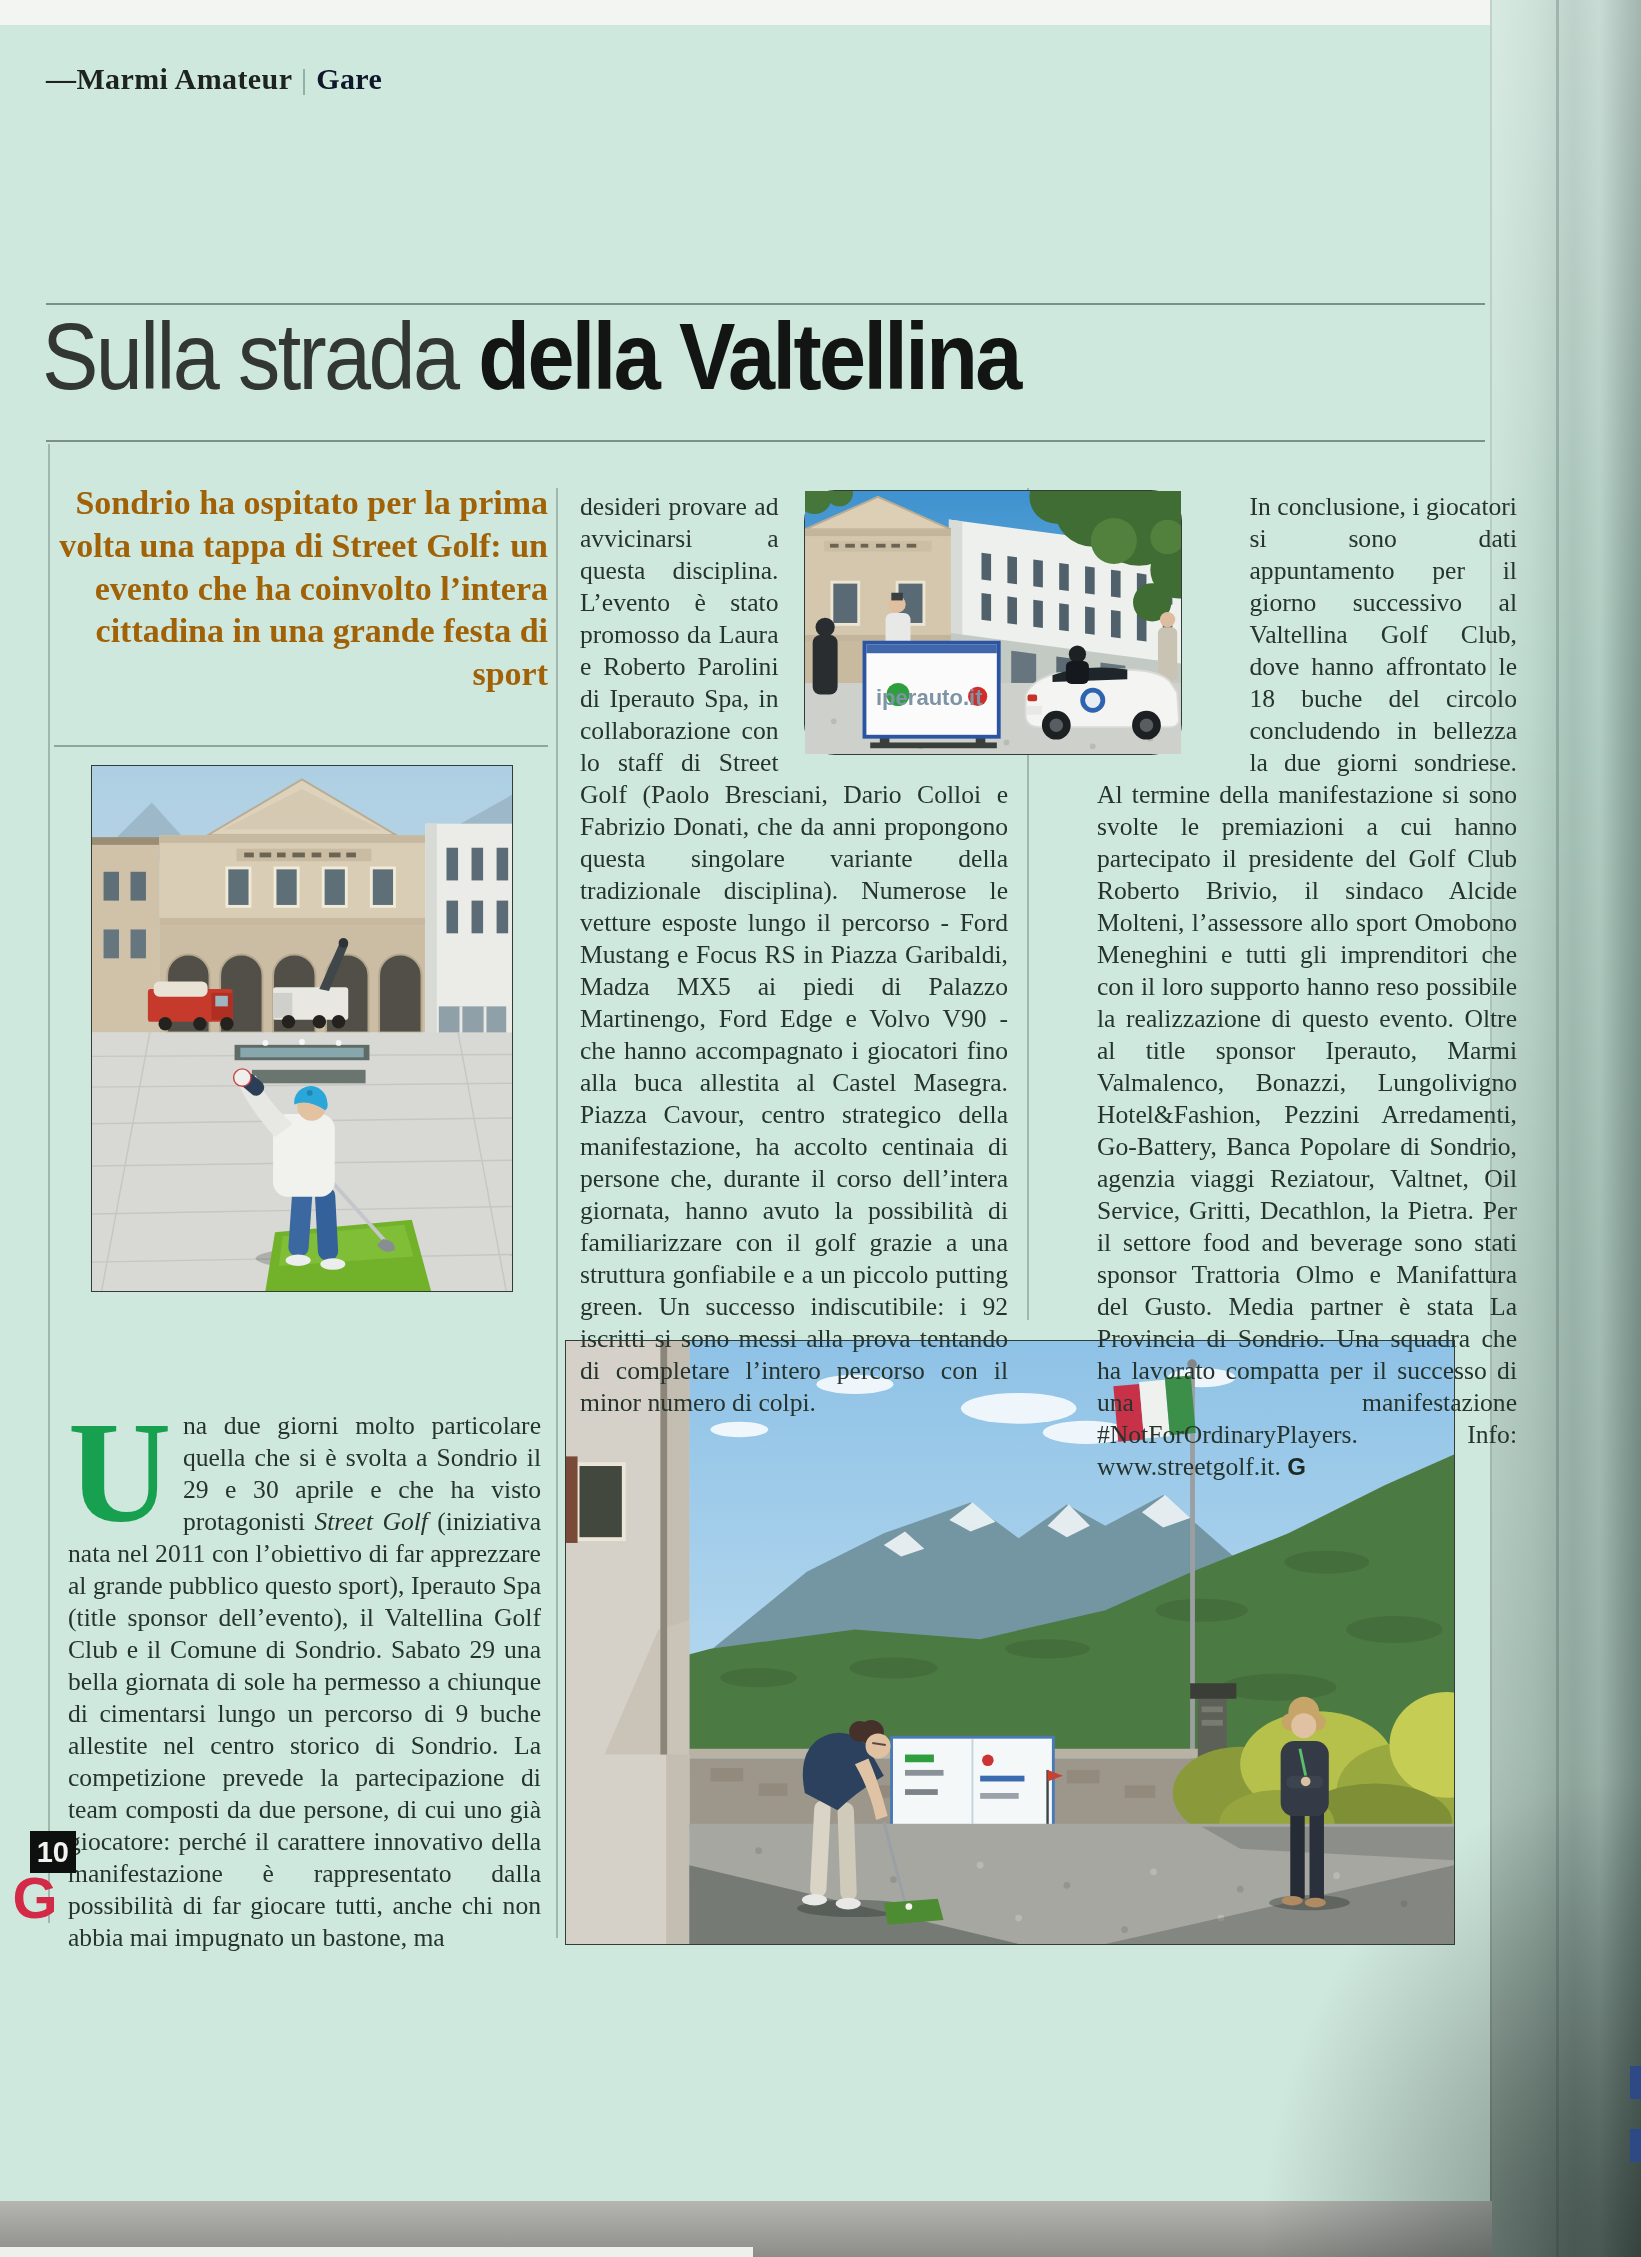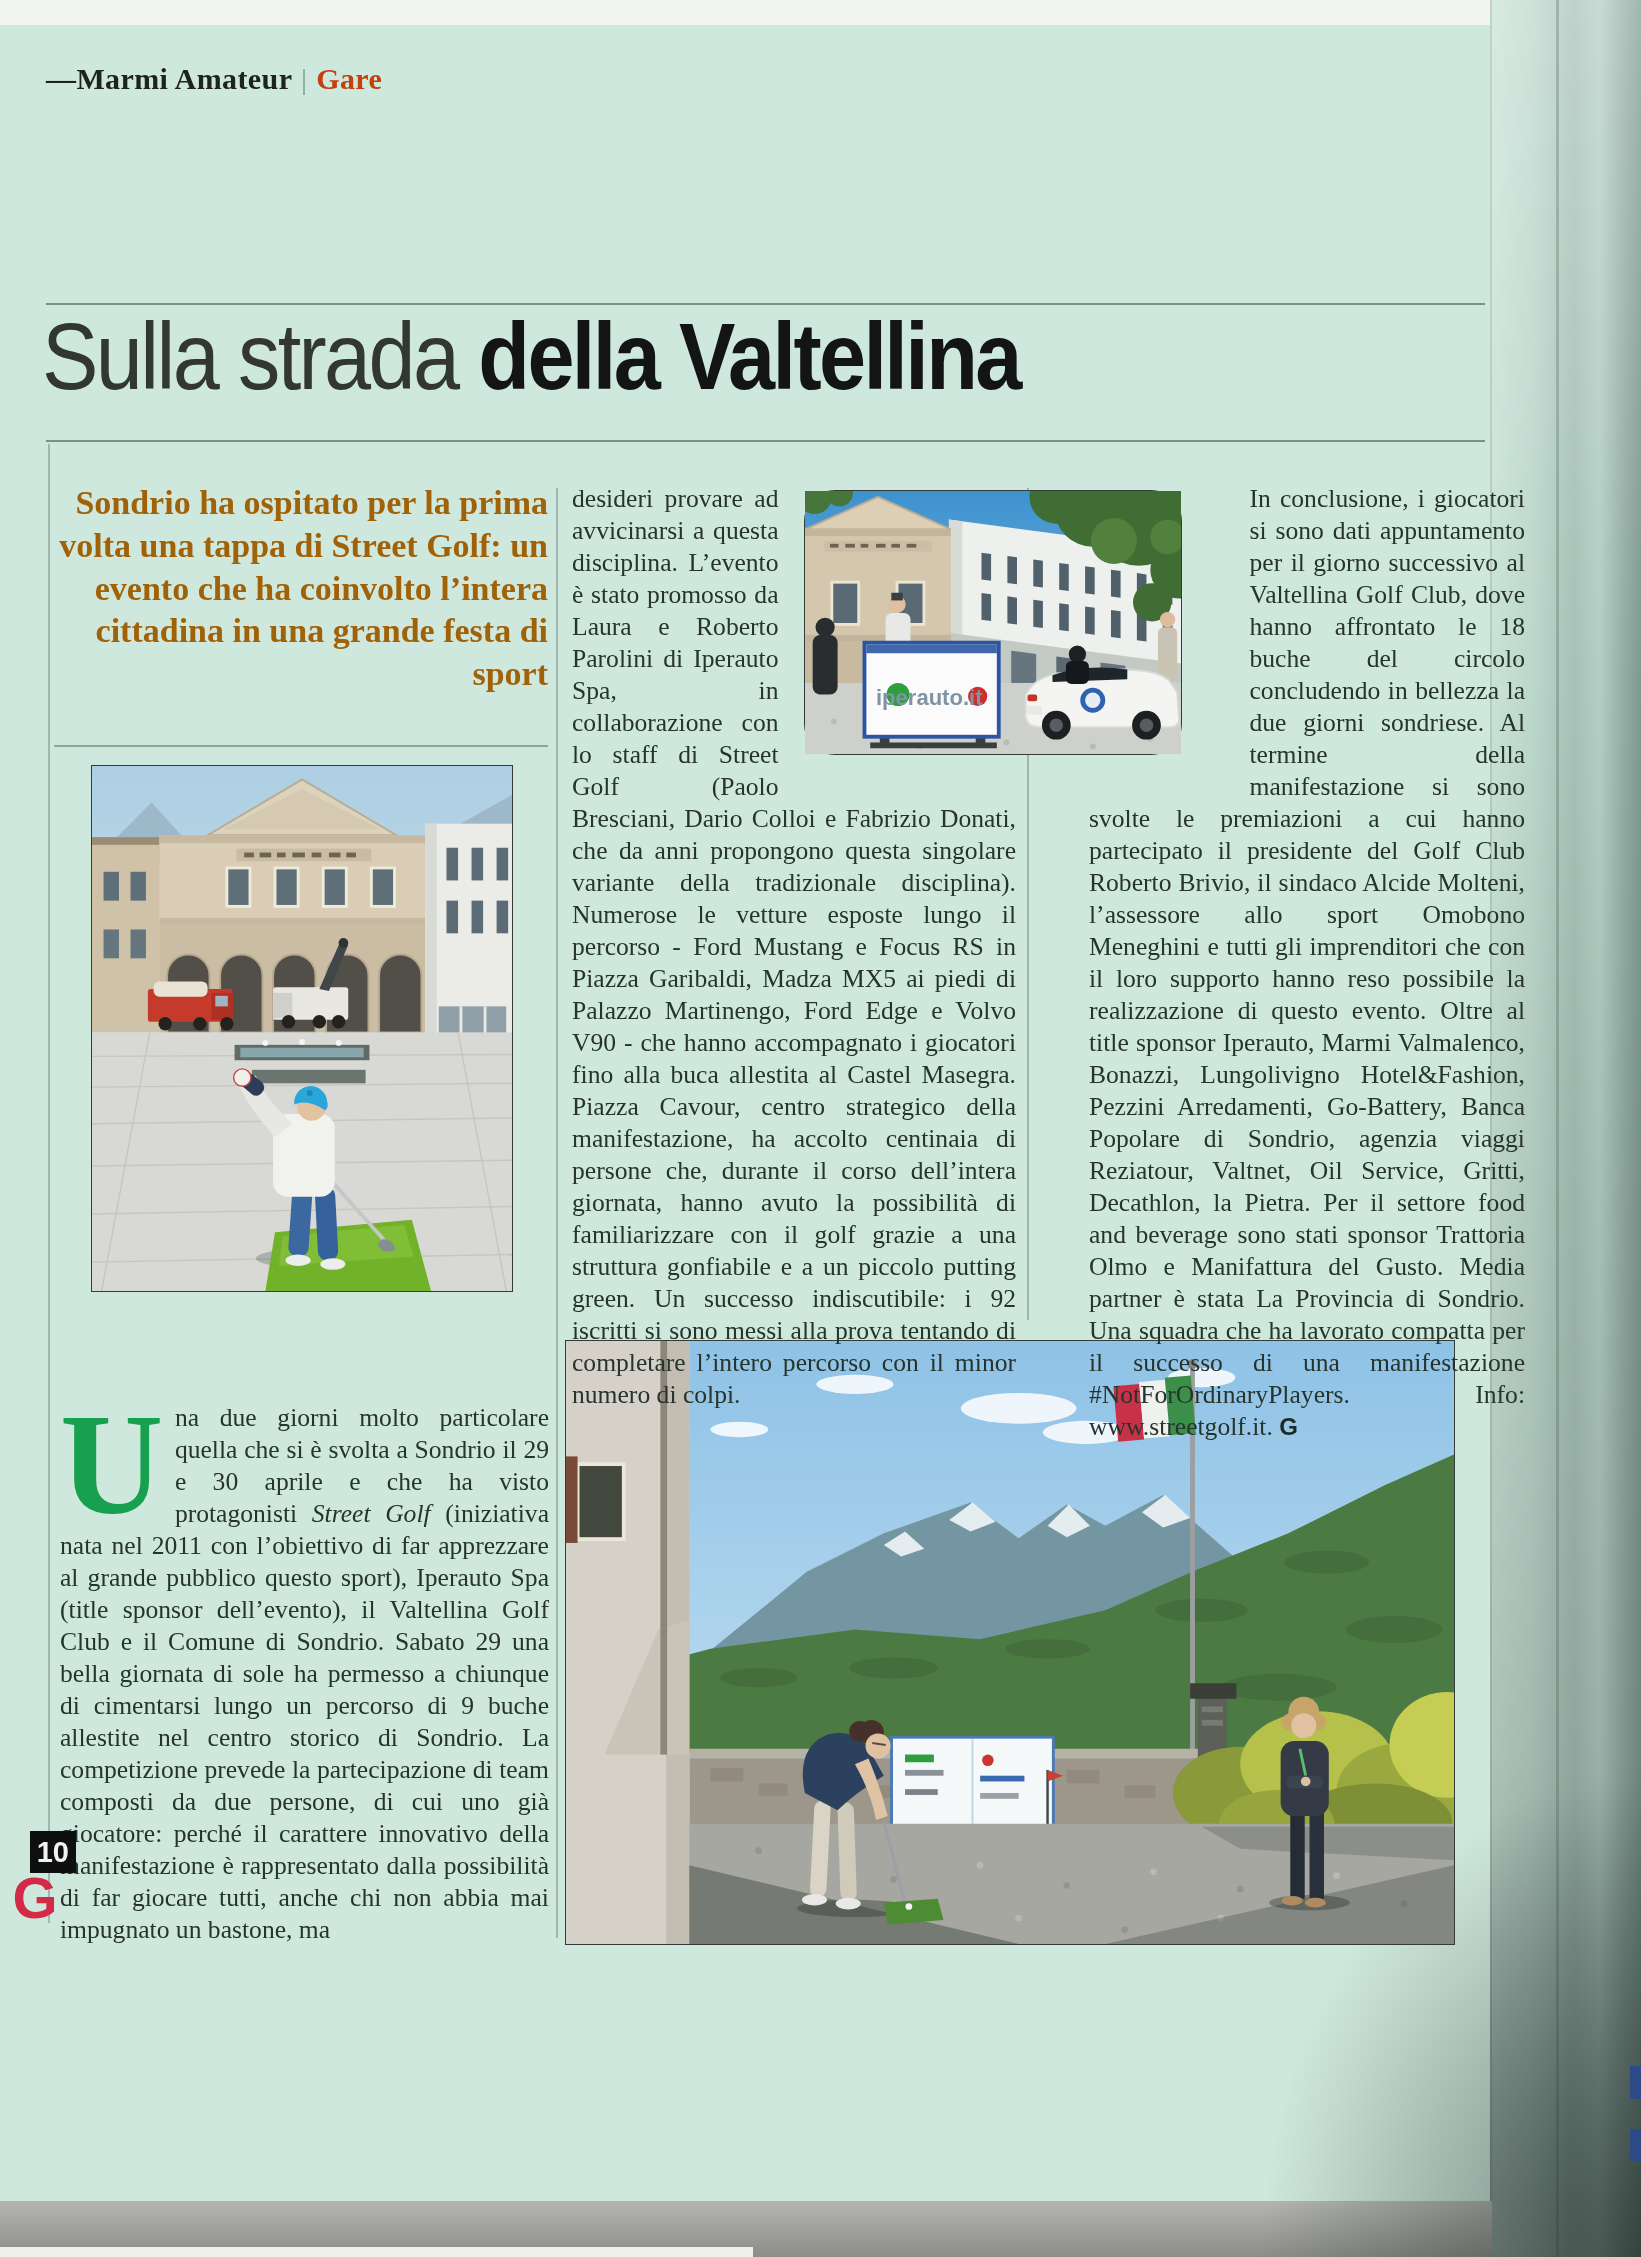--- a/index.html
+++ b/index.html
@@ -16,21 +16,21 @@
   .corner-shadow{position:absolute;right:0;bottom:0;width:415px;height:521px;
       background:radial-gradient(ellipse at 100% 100%,rgba(28,40,36,.55),rgba(28,40,36,0) 65%);}
   .scan-bottom{position:absolute;left:0;top:2201px;width:1492px;height:56px;
       background:linear-gradient(to bottom,#b5b6b2,#8c8d89);}
   .scan-bottom-white{position:absolute;left:0;top:2247px;width:753px;height:10.6px;background:#eef0ec;}
   .edge-tab{position:absolute;left:1630px;width:11.6px;height:33px;background:#2e4a86;}
   
   .kicker{position:absolute;left:46px;top:62px;font-size:30px;font-weight:bold;
       letter-spacing:0.4px;color:#1d2420;white-space:nowrap;}
   .kicker .sep{color:#7fa193;font-weight:normal;padding:0 8.7px;}
-  .kicker .sub{color:#c2410c;}
+  .kicker .sub{color:#0f172a;}
   
   .rule{position:absolute;height:1.9px;background:#66796f;opacity:.8;}
   .rule.top{left:46px;top:303px;width:1439px;}
   .rule.under{left:46px;top:440px;width:1439px;}
   .rule.standfirst-rule{left:54px;top:745px;width:494px;opacity:.6;}
   .vrule{position:absolute;width:1.9px;background:#8fa79d;opacity:.75;}
   #vr-left{left:48px;top:444px;height:1479px;}
   #vr-mid1{left:556px;top:488px;height:1450px;}
   #vr-mid2{left:1027px;top:488px;height:832px;}
   
@@ -48,21 +48,21 @@
       background:#cfd3ce;}
   #photo-boy{left:91px;top:765px;width:422px;height:527px;}
   #photo-iperauto{left:804px;top:490px;width:378px;height:265px;border-radius:31px;}
   #photo-terrace{left:565px;top:1340px;width:890px;height:605px;}
   figure.photo svg{display:block;width:100%;height:100%;}
   
   .col{position:absolute;font-size:25.6px;line-height:32px;text-align:justify;color:#26342d;}
   #col-left{left:60px;top:1402px;width:489px;}
   #col-mid{left:572px;top:483px;width:444px;}
   #col-right{left:1089px;top:483px;width:436px;}
-  .col p{margin:0;}
+  .col p{margin:8px;}
   .spacer-r{float:right;width:224px;height:286px;margin:0 0 9.7px 13.5px;}
   .spacer-l{float:left;width:147px;height:286px;margin:0 13.5px 9.7px 0;}
   .dropcap{float:left;font-size:143px;line-height:.76;font-weight:bold;color:#17a04f;
       margin:8.7px 11.6px 0 0;font-family:"Liberation Serif",serif;}
   .italic{font-style:italic;}
   .endmark{font-weight:bold;font-family:"Liberation Sans",sans-serif;font-size:24px;color:#1b2a22;}
   
   .pagenum{position:absolute;left:5.8px;top:1831px;width:46px;height:42px;background:#0d100e;
       color:#f2f2ef;font-family:"Liberation Sans",sans-serif;font-weight:bold;font-size:29px;
       display:flex;align-items:center;justify-content:flex-end;padding-right:6.8px;box-sizing:border-box;margin-left:24px;}

